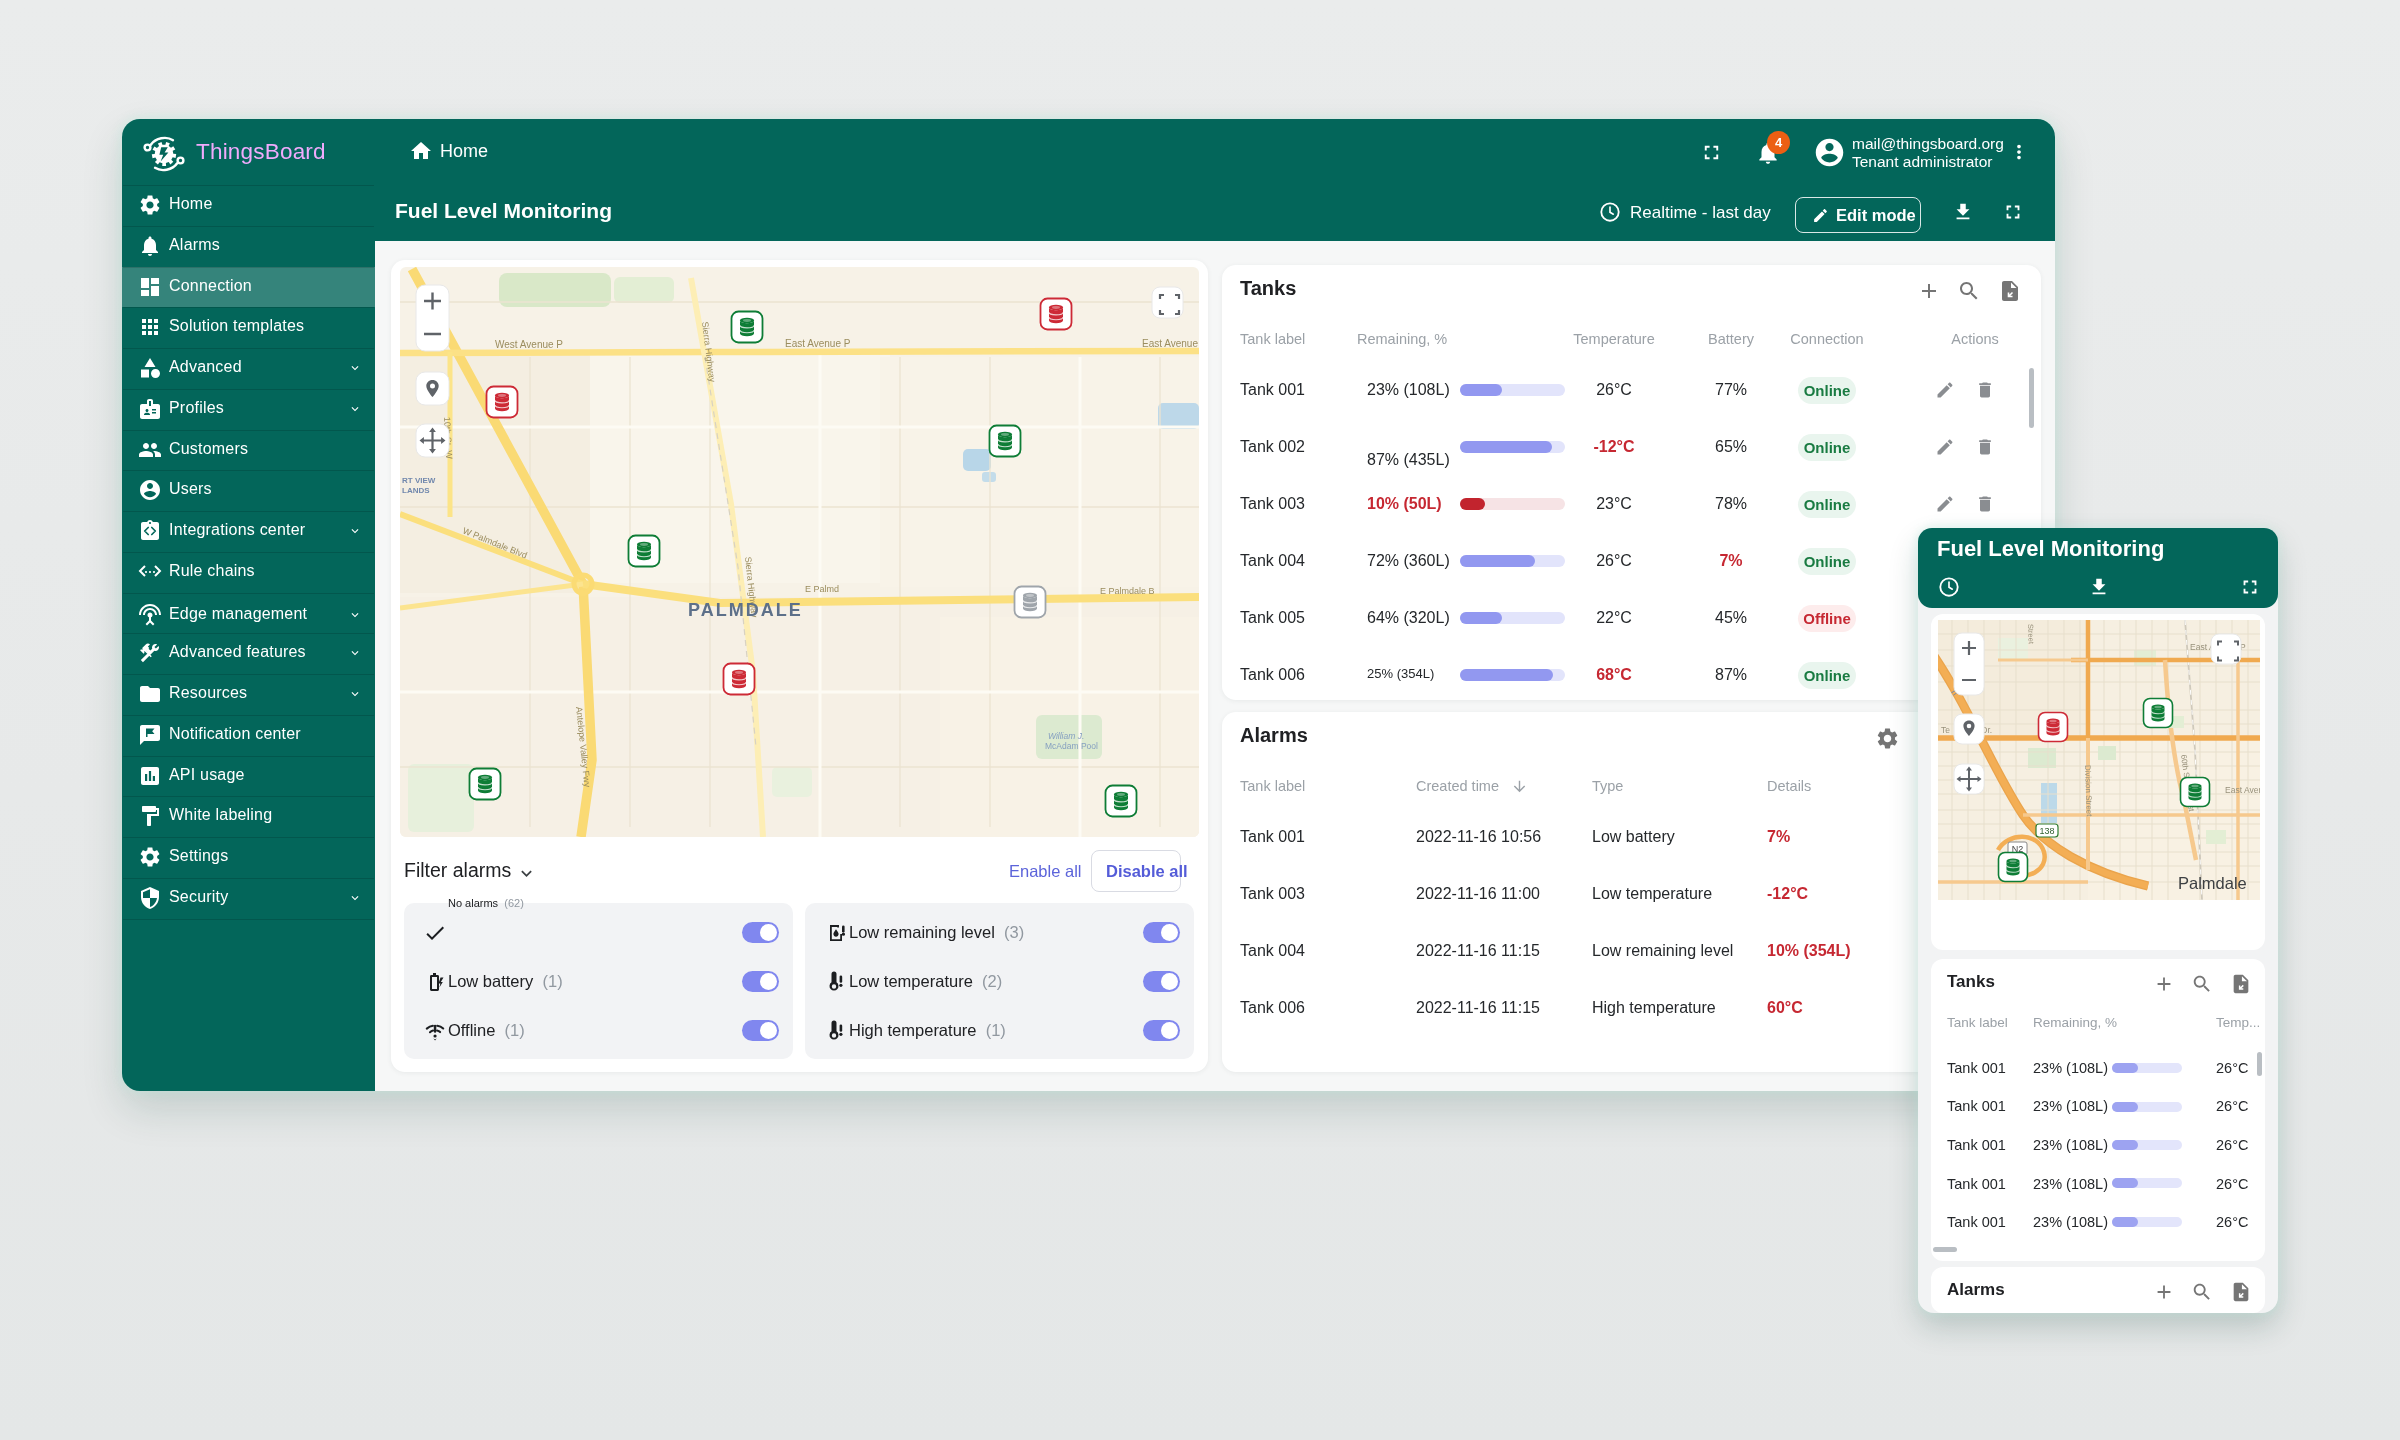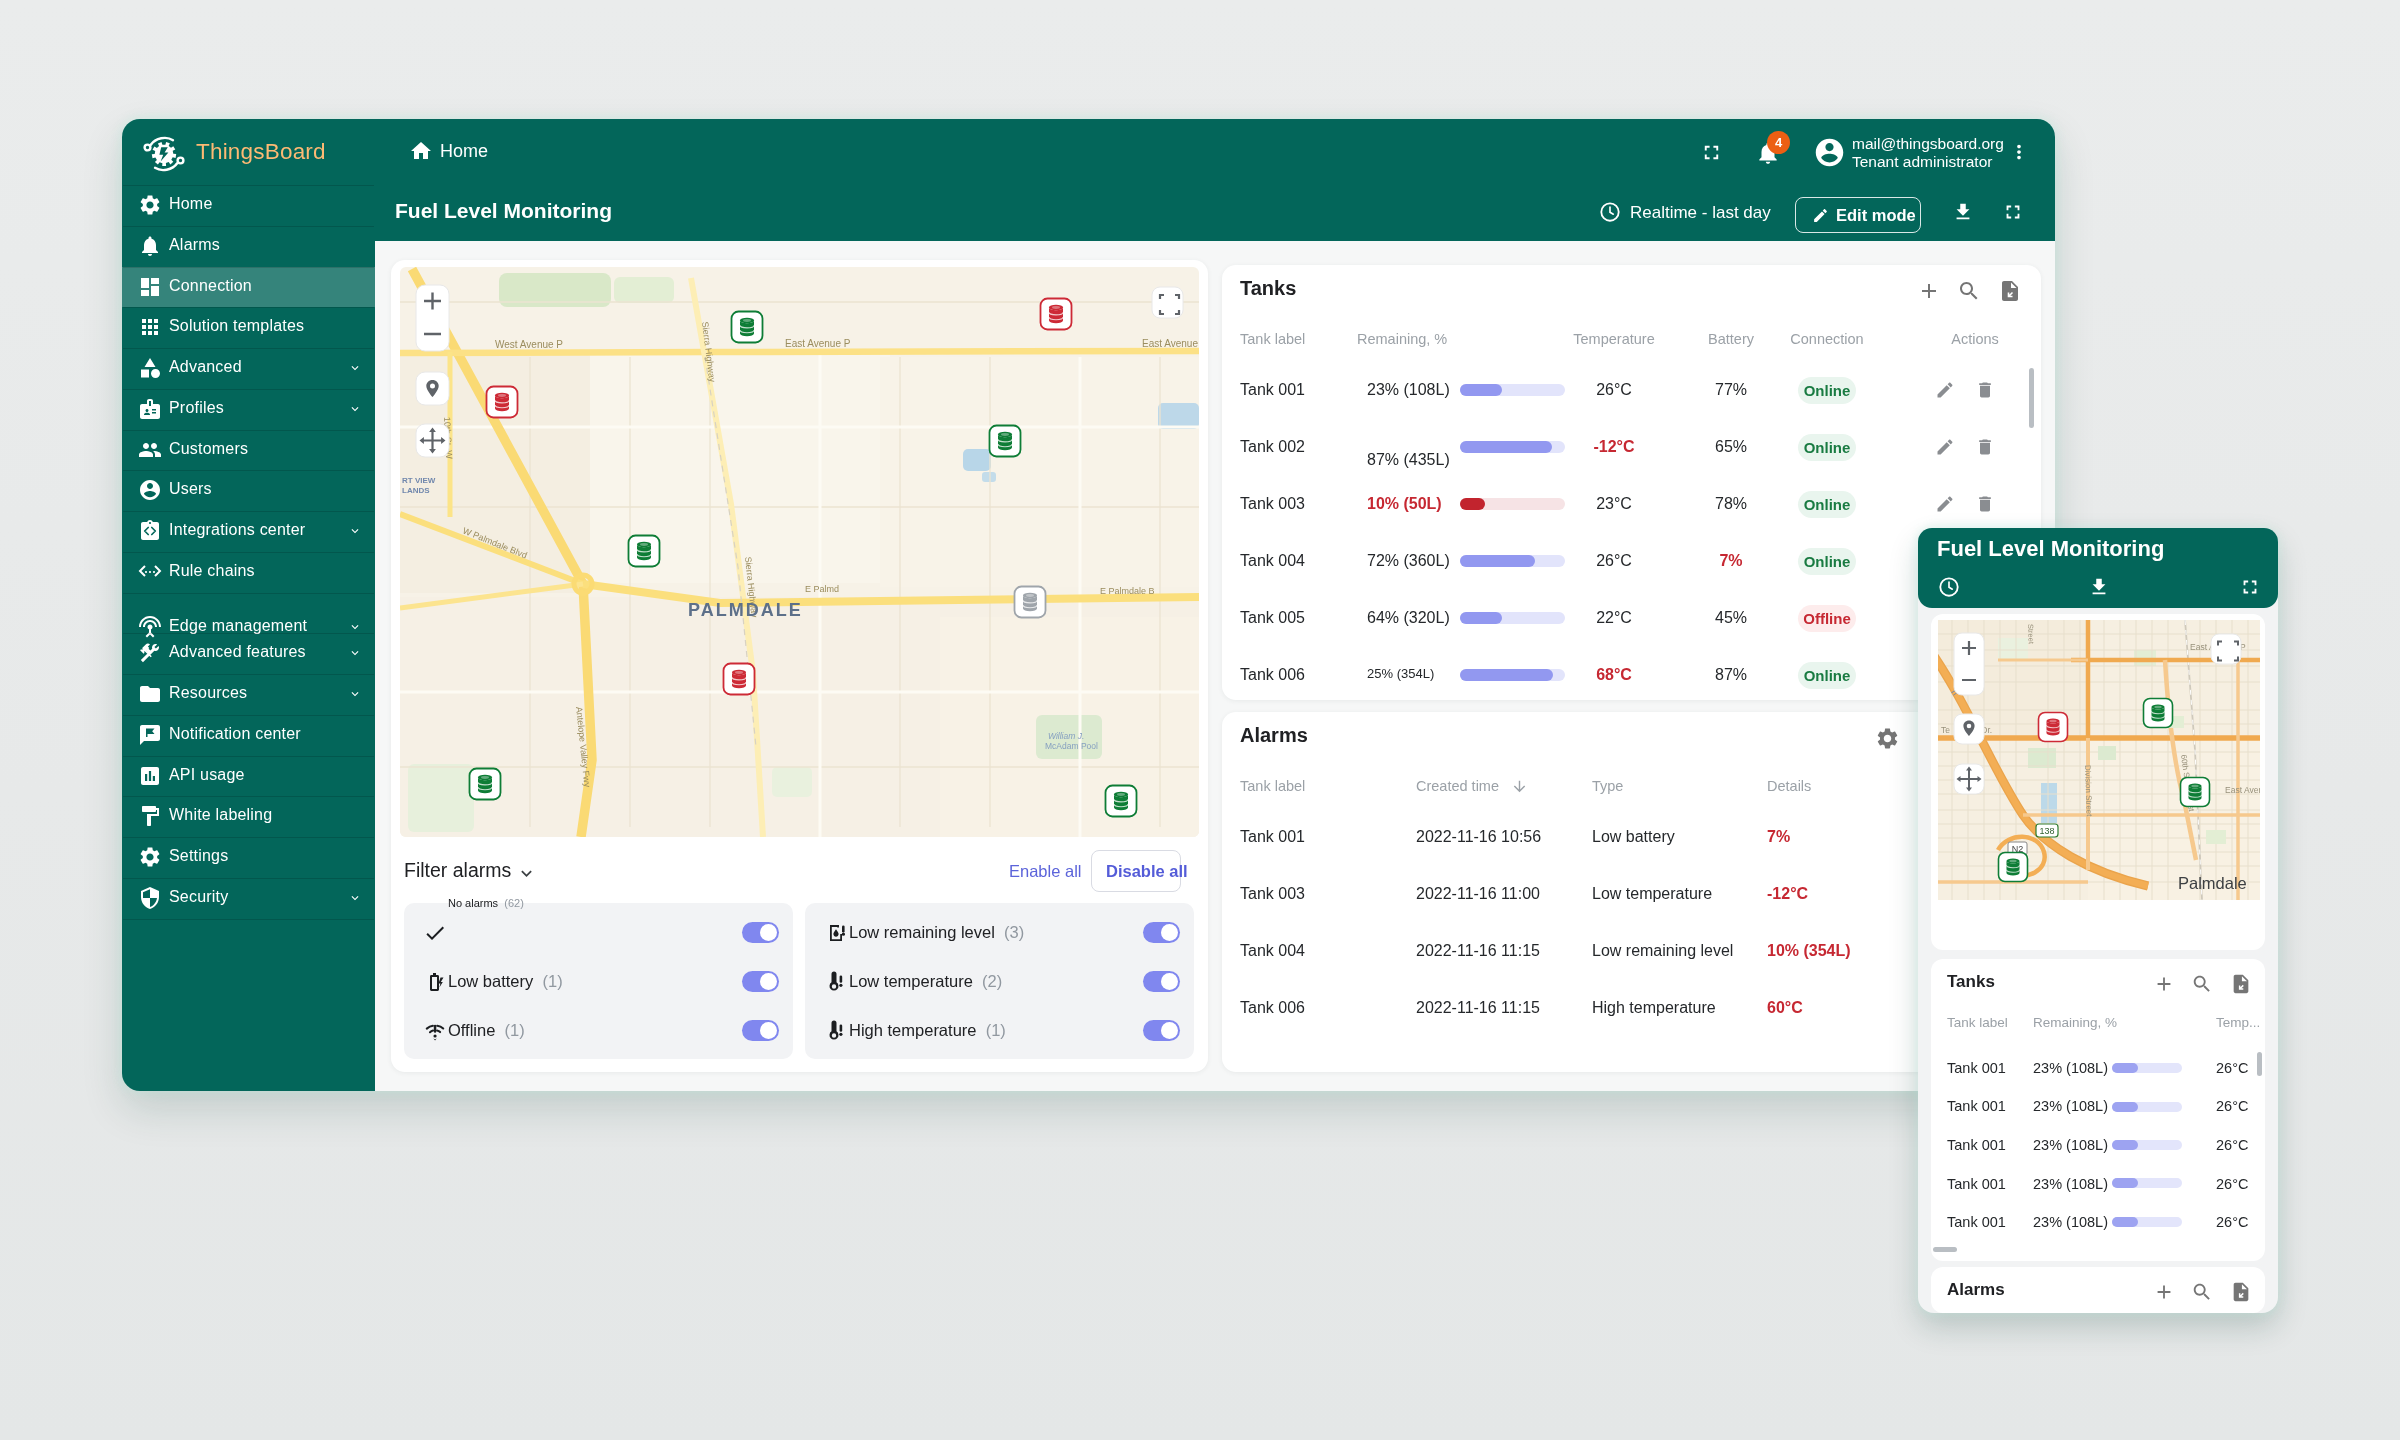--- a/index.html
+++ b/index.html
@@ -39,21 +39,21 @@
     <svg style="left:20px;top:15px" width="44" height="40" viewBox="0 0 44 40">
         <g fill="none" stroke="#fff" stroke-width="2.4" stroke-linecap="round">
           <circle cx="5.5" cy="13.5" r="2.9"></circle>
           <path d="M8.8 10.7 C13.5 3.8 24.5 1.8 31 6.2"></path>
           <circle cx="38.5" cy="26.5" r="2.9"></circle>
           <path d="M35.2 29.3 C30.5 36.2 19.5 38 13 33.8"></path>
         </g>
         <path d="M34.2 20.0 L33.6 23.9 L30.7 23.2 L29.3 25.8 L31.3 27.8 L28.4 30.4 L26.7 28.1 L23.9 29.1 L24.1 32.0 L20.2 32.1 L20.4 29.2 L17.6 28.2 L15.9 30.6 L12.9 28.1 L14.9 26.0 L13.4 23.4 L10.5 24.2 L9.8 20.3 L12.7 20.0 L13.2 17.1 L10.5 15.8 L12.4 12.4 L14.9 14.0 L17.1 12.1 L15.9 9.4 L19.5 8.0 L20.4 10.8 L23.4 10.8 L24.1 8.0 L27.8 9.3 L26.7 11.9 L29.0 13.8 L31.3 12.2 L33.3 15.5 L30.7 16.8 L31.3 19.7z" fill="#fff"></path>
         <path fill="#03665a" d="M19.2 13.2 L25.8 13.2 22.6 18.4 26.4 18.4 18.6 27.6 21.2 20.8 17.4 20.8z"></path>
       </svg>
-    <div class="t" style="left:74px;top:20px;font-size:22.5px;font-weight:500;color:#fdba74;letter-spacing:.2px">ThingsBoard</div>
+    <div class="t" style="left:74px;top:20px;font-size:22.5px;font-weight:500;color:#f0abfc;letter-spacing:.2px">ThingsBoard</div>
     <div id="menu">
     <div class="mitem" style="top:66.0px">
           <svg class="mico" viewBox="0 0 24 24" fill="#fff">
             <path d="M19.14 12.94c.04-.3.06-.61.06-.94 0-.32-.02-.64-.07-.94l2.03-1.58c.18-.14.23-.41.12-.61l-1.92-3.32c-.12-.22-.37-.29-.59-.22l-2.39.96c-.5-.38-1.03-.7-1.62-.94l-.36-2.54c-.04-.24-.24-.41-.48-.41h-3.84c-.24 0-.43.17-.47.41l-.36 2.54c-.59.24-1.13.57-1.62.94l-2.39-.96c-.22-.08-.47 0-.59.22L2.74 8.87c-.12.21-.08.47.12.61l2.03 1.58c-.05.3-.09.63-.09.94s.02.64.07.94l-2.03 1.58c-.18.14-.23.41-.12.61l1.92 3.32c.12.22.37.29.59.22l2.39-.96c.5.38 1.03.7 1.62.94l.36 2.54c.05.24.24.41.48.41h3.84c.24 0 .44-.17.47-.41l.36-2.54c.59-.24 1.13-.56 1.62-.94l2.39.96c.22.08.47 0 .59-.22l1.92-3.32c.12-.22.07-.47-.12-.61l-2.01-1.58zM12 15.6c-1.98 0-3.6-1.62-3.6-3.6s1.62-3.6 3.6-3.6 3.6 1.62 3.6 3.6-1.62 3.6-3.6 3.6z"></path>
           </svg>
           <span class="mtext">Home</span>
         </div>
     <div class="sdiv" style="top:66.0px"></div>
     <div class="mitem" style="top:106.8px">
           <svg class="mico" viewBox="0 0 24 24" fill="#fff">
@@ -121,21 +121,21 @@
           </svg>
         </div>
     <div class="sdiv" style="top:392.0px"></div>
     <div class="mitem" style="top:432.8px">
           <svg class="mico" viewBox="0 0 24 24" fill="#fff">
             <path d="M7.71 6.71 6.29 5.29.59 11l5.7 5.71 1.42-1.42L3.41 11l4.3-4.29zM12 13c.55 0 1-.45 1-1s-.45-1-1-1-1 .45-1 1 .45 1 1 1zm-4 0c.55 0 1-.45 1-1s-.45-1-1-1-1 .45-1 1 .45 1 1 1zm8 0c.55 0 1-.45 1-1s-.45-1-1-1-1 .45-1 1 .45 1 1 1zm1.71-7.71-1.42 1.42L20.59 11l-4.3 4.29 1.42 1.42L23.41 11l-5.7-5.71z"></path>
           </svg>
           <span class="mtext">Rule chains</span>
         </div>
     <div class="sdiv" style="top:432.8px"></div>
-    <div class="mitem" style="top:488px">
+    <div class="mitem" style="top:476px">
           <svg class="mico" viewBox="0 0 24 24" fill="#fff">
             <path d="M12 5c-3.87 0-7 3.13-7 7h2c0-2.76 2.24-5 5-5s5 2.24 5 5h2c0-3.87-3.13-7-7-7zm1 9.29c.88-.39 1.5-1.26 1.5-2.29 0-1.38-1.12-2.5-2.5-2.5S9.5 10.62 9.5 12c0 1.02.62 1.9 1.5 2.29v3.3L7.59 21 9 22.41l3-3 3 3L16.41 21 13 17.59v-3.3zM12 1C5.93 1 1 5.93 1 12h2c0-4.97 4.03-9 9-9s9 4.03 9 9h2c0-6.07-4.93-11-11-11z"></path>
           </svg>
           <span class="mtext">Edge management</span>
           <svg class="chev" viewBox="0 0 24 24" fill="#fff">
             <path d="M7.41 8.59 12 13.17l4.59-4.58L18 10l-6 6-6-6z"></path>
           </svg>
         </div>
     <div class="sdiv" style="top:473.5px"></div>
     <div class="mitem" style="top:514.2px">

